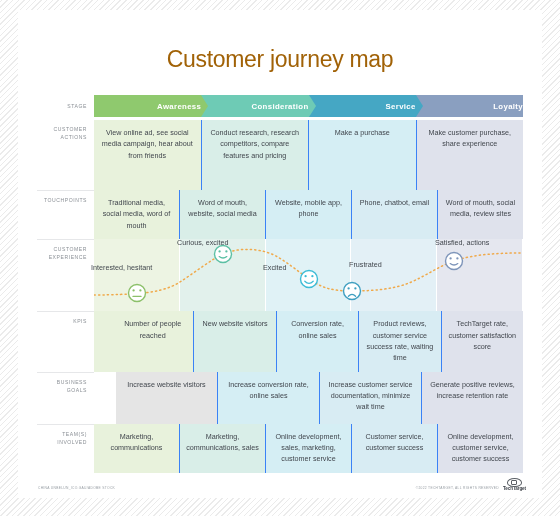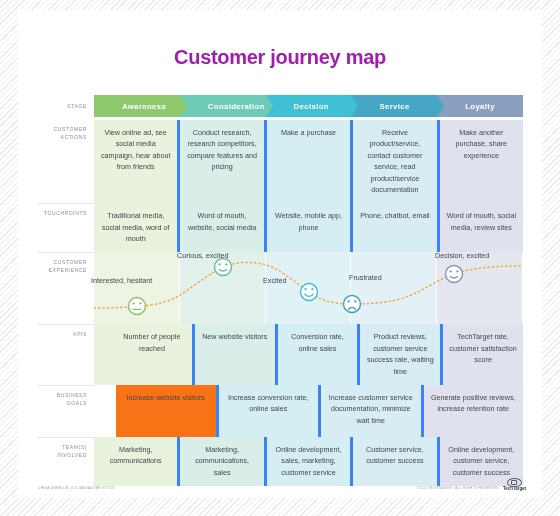--- a/index.html
+++ b/index.html
@@ -17,21 +17,21 @@
   .card{
     position:absolute;left:18px;top:10px;
     width:524px;height:488px;
     background:#ffffff;
   }
 
   
   .title{
     position:absolute;left:0;top:36px;width:524px;
     text-align:center;
-    font-size:20px;font-weight:bold;color:#a21caf;
+    font-size:23px;font-weight:normal;color:#a16207;
     letter-spacing:-0.3px;
   }
 
   
   .grid{
     position:absolute;
     left:19px;top:85px;
     width:486px;
   }
   .row{ display:flex; position:relative; }
@@ -49,43 +49,42 @@
   }
   .cells{ display:flex; flex:1; }
   .cell{
     flex:1 1 0;
     box-sizing:border-box;
     text-align:center;
     font-size:7.2px;
     line-height:1.58;
     color:#41464d;
     padding:7px 6px 8px 6px;
-    border-right:3px solid #3b82f6;
+    border-right:1px solid #3b82f6;
   }
   .cell:last-child{border-right:none;}
 
   
   .row.divided .rowlabel{ border-top:1px solid #e6e7e9; }
   .row.first .rowlabel{ border-top:none; }
 
   
   .hdr-row{ display:flex; position:relative; height:22px; }
   .hdr-label{
     width:57px;flex:0 0 57px;text-align:right;
     padding-right:7px;box-sizing:border-box;
     font-size:5.1px;letter-spacing:0.55px;color:#8b9096;
     text-transform:uppercase;line-height:22px;
   }
   .hdr-cells{ display:flex; flex:1; height:22px; }
   .chev{
     flex:1 1 0;position:relative;height:22px;
-    display:flex;align-items:center;justify-content:flex-start;
+    display:flex;align-items:center;justify-content:flex-end;
     color:#ffffff;font-size:7.8px;font-weight:bold;
     letter-spacing:0.35px;
-    padding-left:28px;
   }
   .chev .lab{ position:relative; z-index:3; }
   
   .chev .notch{
     position:absolute;right:-7px;top:0;
     width:7px;height:22px;z-index:4;
   }
   .chev .notch svg{display:block;}
 
   
@@ -157,28 +156,20 @@
 
         <div class="chev" style="background:#6ecbb5;">
           <span class="lab">Consideration</span>
           <span class="notch">
             <svg width="7" height="22" viewBox="0 0 7 22">
                 <path d="M0 0 L7 11 L0 22 Z" fill="#6ecbb5"></path>
               </svg>
           </span>
         </div>
 
-        <div class="chev" style="background:#3fc0d4;">
-          <span class="lab">Decision</span>
-          <span class="notch">
-            <svg width="7" height="22" viewBox="0 0 7 22">
-                <path d="M0 0 L7 11 L0 22 Z" fill="#3fc0d4"></path>
-              </svg>
-          </span>
-        </div>
 
         <div class="chev" style="background:#45a7c4;">
           <span class="lab">Service</span>
           <span class="notch">
             <svg width="7" height="22" viewBox="0 0 7 22">
                 <path d="M0 0 L7 11 L0 22 Z" fill="#45a7c4"></path>
               </svg>
           </span>
         </div>
 
@@ -188,22 +179,21 @@
 
       </div>
     </div>
 
     <div class="row divided first" style="margin-top:3px;">
       <div class="rowlabel" style="border-top:none;">Customer actions</div>
       <div class="cells">
         <div class="cell" style="background:#e8f2dc;min-height:70px;">View online ad, see social media campaign, hear about from friends</div>
         <div class="cell" style="background:#d9eee8;min-height:70px;">Conduct research, research competitors, compare features and pricing</div>
         <div class="cell" style="background:#d5eef4;min-height:70px;">Make a purchase</div>
-        <div class="cell" style="background:#d8ecf3;min-height:70px;">Receive product/service, contact customer service, read product/service documentation</div>
-        <div class="cell" style="background:#dfe2ec;min-height:70px;">Make another purchase, share experience</div>
+        <div class="cell" style="background:#dfe2ec;min-height:70px;">Make customer purchase, share experience</div>
       </div>
     </div>
 
     <div class="row divided">
       <div class="rowlabel">Touchpoints</div>
       <div class="cells">
         <div class="cell" style="background:#e8f2dc;min-height:48px;">Traditional media, social media, word of mouth</div>
         <div class="cell" style="background:#d9eee8;min-height:48px;">Word of mouth, website, social media</div>
         <div class="cell" style="background:#d5eef4;min-height:48px;">Website, mobile app, phone</div>
         <div class="cell" style="background:#d8ecf3;min-height:48px;">Phone, chatbot, email</div>
@@ -270,40 +260,40 @@
             <circle cx="356.6" cy="19.4" r="1.15" fill="#7e95ba"></circle>
             <circle cx="363.4" cy="19.4" r="1.15" fill="#7e95ba"></circle>
             <path d="M356.2,24.6 Q360,27.4 363.8,24.6" fill="none" stroke="#7e95ba" stroke-width="1.3" stroke-linecap="round"></path>
           </g>
         </svg>
 
         <div class="exp-text" style="left:-3px;top:24px;">Interested, hesitant</div>
         <div class="exp-text" style="left:83px;top:-1px;">Curious, excited</div>
         <div class="exp-text" style="left:169px;top:24px;">Excited</div>
         <div class="exp-text" style="left:255px;top:21px;">Frustrated</div>
-        <div class="exp-text" style="left:341px;top:-1px;">Decision, excited</div>
+        <div class="exp-text" style="left:341px;top:-1px;">Satisfied, actions</div>
 
       </div>
     </div>
 
     <div class="row divided">
       <div class="rowlabel">KPIs</div>
       <div class="cells">
         <div class="cell" style="background:#e8f2dc;min-height:48px;padding-left:24px;">Number of people reached</div>
         <div class="cell" style="background:#d9eee8;min-height:48px;">New website visitors</div>
         <div class="cell" style="background:#d5eef4;min-height:48px;">Conversion rate, online sales</div>
         <div class="cell" style="background:#d8ecf3;min-height:48px;">Product reviews, customer service success rate, waiting time</div>
         <div class="cell" style="background:#dfe2ec;min-height:48px;">TechTarget rate, customer satisfaction score</div>
       </div>
     </div>
 
     <div class="row divided">
       <div class="rowlabel">Business goals</div>
       <div class="cells">
-        <div class="cell" style="background:#f97316;min-height:52px;margin-left:22px;">Increase website visitors</div>
+        <div class="cell" style="background:#e5e5e5;min-height:52px;margin-left:22px;">Increase website visitors</div>
         <div class="cell" style="background:#d5eef4;min-height:52px;">Increase conversion rate, online sales</div>
         <div class="cell" style="background:#d8ecf3;min-height:52px;">Increase customer service documentation, minimize wait time</div>
         <div class="cell" style="background:#dfe2ec;min-height:52px;">Generate positive reviews, increase retention rate</div>
       </div>
     </div>
 
     <div class="row divided">
       <div class="rowlabel">Team(s) involved</div>
       <div class="cells">
         <div class="cell" style="background:#e8f2dc;min-height:48px;">Marketing, communications</div>

